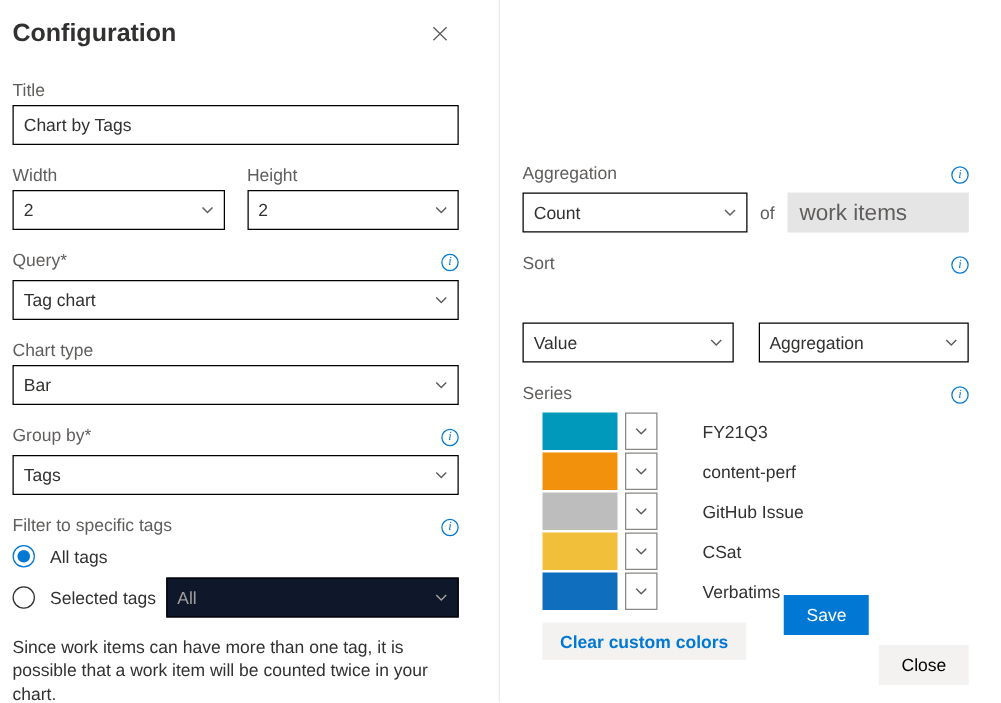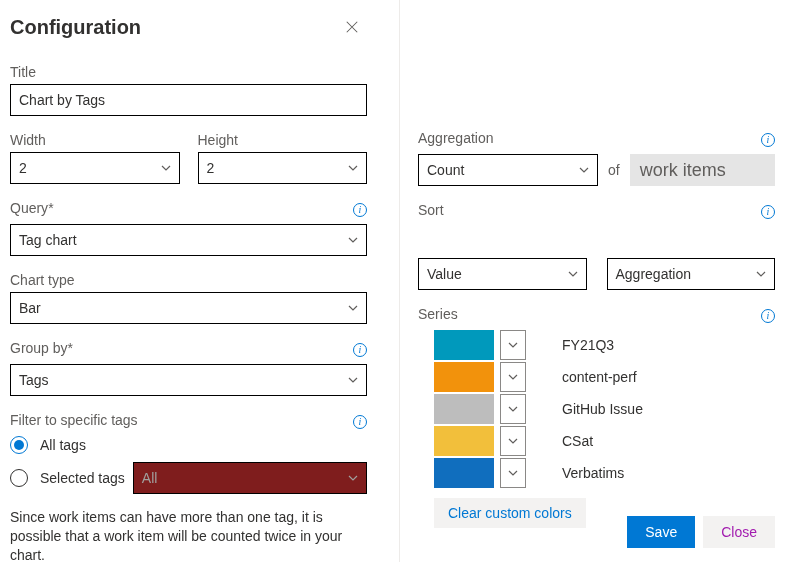--- a/index.html
+++ b/index.html
@@ -82,21 +82,21 @@
     background: #fff;
     color: #323130;
   }
   .select-input {
     display: flex;
     align-items: center;
     justify-content: space-between;
     cursor: pointer;
   }
   .select-input.disabled {
-    background: #7f1d1d;
+    background: #0f172a;
     color: #a19f9d;
     cursor: default;
   }
   .chev {
     width: 10px; height: 10px;
     display: inline-block;
   }
   .chev svg { width: 10px; height: 10px; display:block; }
   .row2 {
     display: flex;
@@ -183,38 +183,39 @@
   .clear-colors {
     margin-top: 8px;
     height: 30px;
     padding: 0 14px;
     background: #f3f2f1;
     color: #0078d4;
     border: none;
     font-size: 14px;
     font-family: inherit;
     cursor: pointer;
+    font-weight: bold;
   }
   .footer {
     position: absolute;
     bottom: 14px;
     right: 26px;
     display: flex;
     gap: 8px;
   }
   .btn {
     height: 32px;
     padding: 0 18px;
     border: none;
     font-size: 14px;
     font-family: inherit;
     cursor: pointer;
   }
   .btn-primary { background: #0078d4; color: #ffffff; }
-  .btn-secondary { background: #f3f2f1; color: #a21caf; }
+  .btn-secondary { background: #f3f2f1; color: #000000; margin-top: 40px; }
   .indent-series { padding-left: 16px; }
 </style>
 </head>
 <body>
 
 <div class="panel">
   <div class="col-left">
     <div class="hdr">
       <h1>Configuration</h1>
       <div class="close-x">

